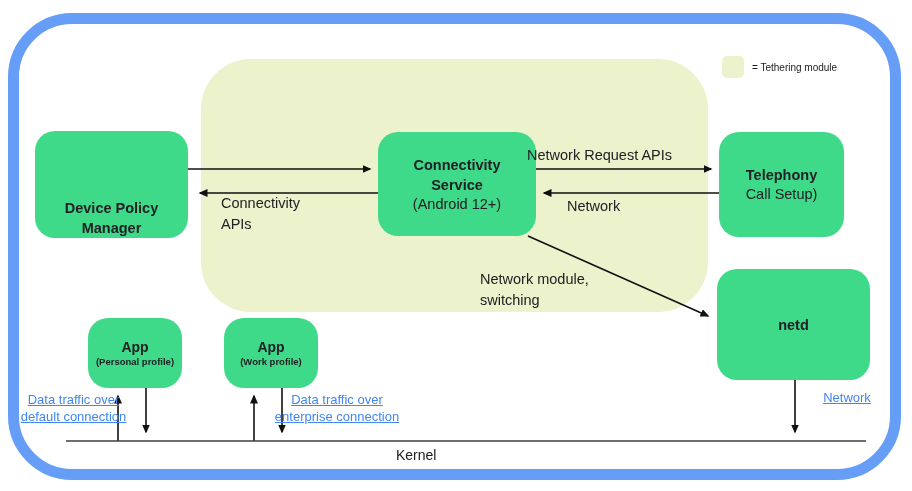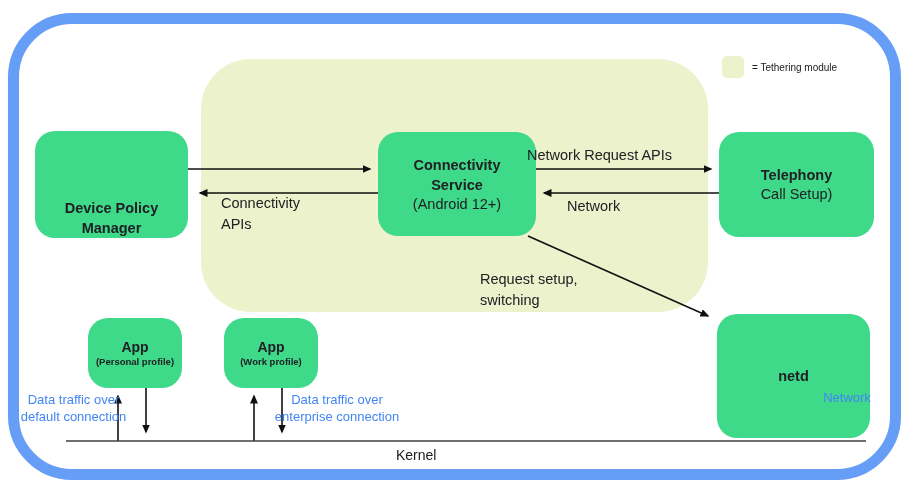--- a/index.html
+++ b/index.html
@@ -29,41 +29,41 @@
     display:flex; flex-direction:column; align-items:center; justify-content:center;
     text-align:center;
   }
   .node .t  { font-weight:bold; font-size:14.5px; line-height:20px; }
   .node .s  { font-size:14.5px; line-height:19px; }
   .node.small .t { font-size:14px; line-height:17px; }
   .node.small .s { font-size:9.5px; line-height:12px; font-weight:bold; }
 
   #node-dpm   { left:35px;  top:131px; width:153px; height:107px;justify-content:flex-end; }
   #node-cs    { left:378px; top:132px; width:158px; height:104px; }
-  #node-tel   { left:719px; top:132px; width:155px; height:105px; }
-  #node-netd  { left:717px; top:269px; width:153px; height:124px;margin-top:45px; }
+  #node-tel   { left:719px; top:132px; width:125px; height:105px; }
+  #node-netd  { left:717px; top:269px; width:153px; height:111px; }
   #node-app-p { left:88px;  top:318px; width:94px;  height:70px; }
   #node-app-w { left:224px; top:318px; width:94px;  height:70px; }
 
   
   .legend-swatch {
     left:722px; top:56px; width:22px; height:22px;
     background:#ecf2cb; border-radius:5px;
   }
   .legend-label { left:752px; top:60px; font-size:10px; line-height:16px; }
 
   
   .lbl { position:absolute; text-align:left; font-size:14.5px; line-height:21px; }
   #lbl-conn-apis   { left:221px; top:193px; width:120px; }
   #lbl-net-request { left:527px; top:145px; width:200px; }
   #lbl-net-agent   { left:567px; top:196px; width:120px; }
   #lbl-net-setup   { left:480px; top:269px; width:170px; }
   #lbl-kernel      { left:396px; top:445px; width:120px; font-size:14px; }
 
-  .blue-lbl { position:absolute; text-align:center; color:#4285f4; font-size:13px; line-height:17px; }
+  .blue-lbl { position:absolute; text-align:center; color:#4285f4; font-size:13px; line-height:17px;text-decoration:underline; }
   #lbl-default    { left:0px;   top:391px; width:147px; }
   #lbl-enterprise { left:263px; top:391px; width:148px; }
   #lbl-config     { left:787px; top:389px; width:120px; }
 
   svg.arrows { position:absolute; left:0; top:0; }
 </style>
 </head>
 <body>
 
 <div class="abs frame"></div>
@@ -129,21 +129,21 @@
 
 <div class="lbl" id="lbl-net-request">
   <div>Network Request APIs</div>
 </div>
 
 <div class="lbl" id="lbl-net-agent">
   <div>Network</div>
 </div>
 
 <div class="lbl" id="lbl-net-setup">
-  <div>Request setup,</div>
+  <div>Network module,</div>
   <div>switching</div>
 </div>
 
 <div class="blue-lbl" id="lbl-default">
   <div>Data traffic over</div>
   <div>default connection</div>
 </div>
 
 <div class="blue-lbl" id="lbl-enterprise">
   <div>Data traffic over</div>

